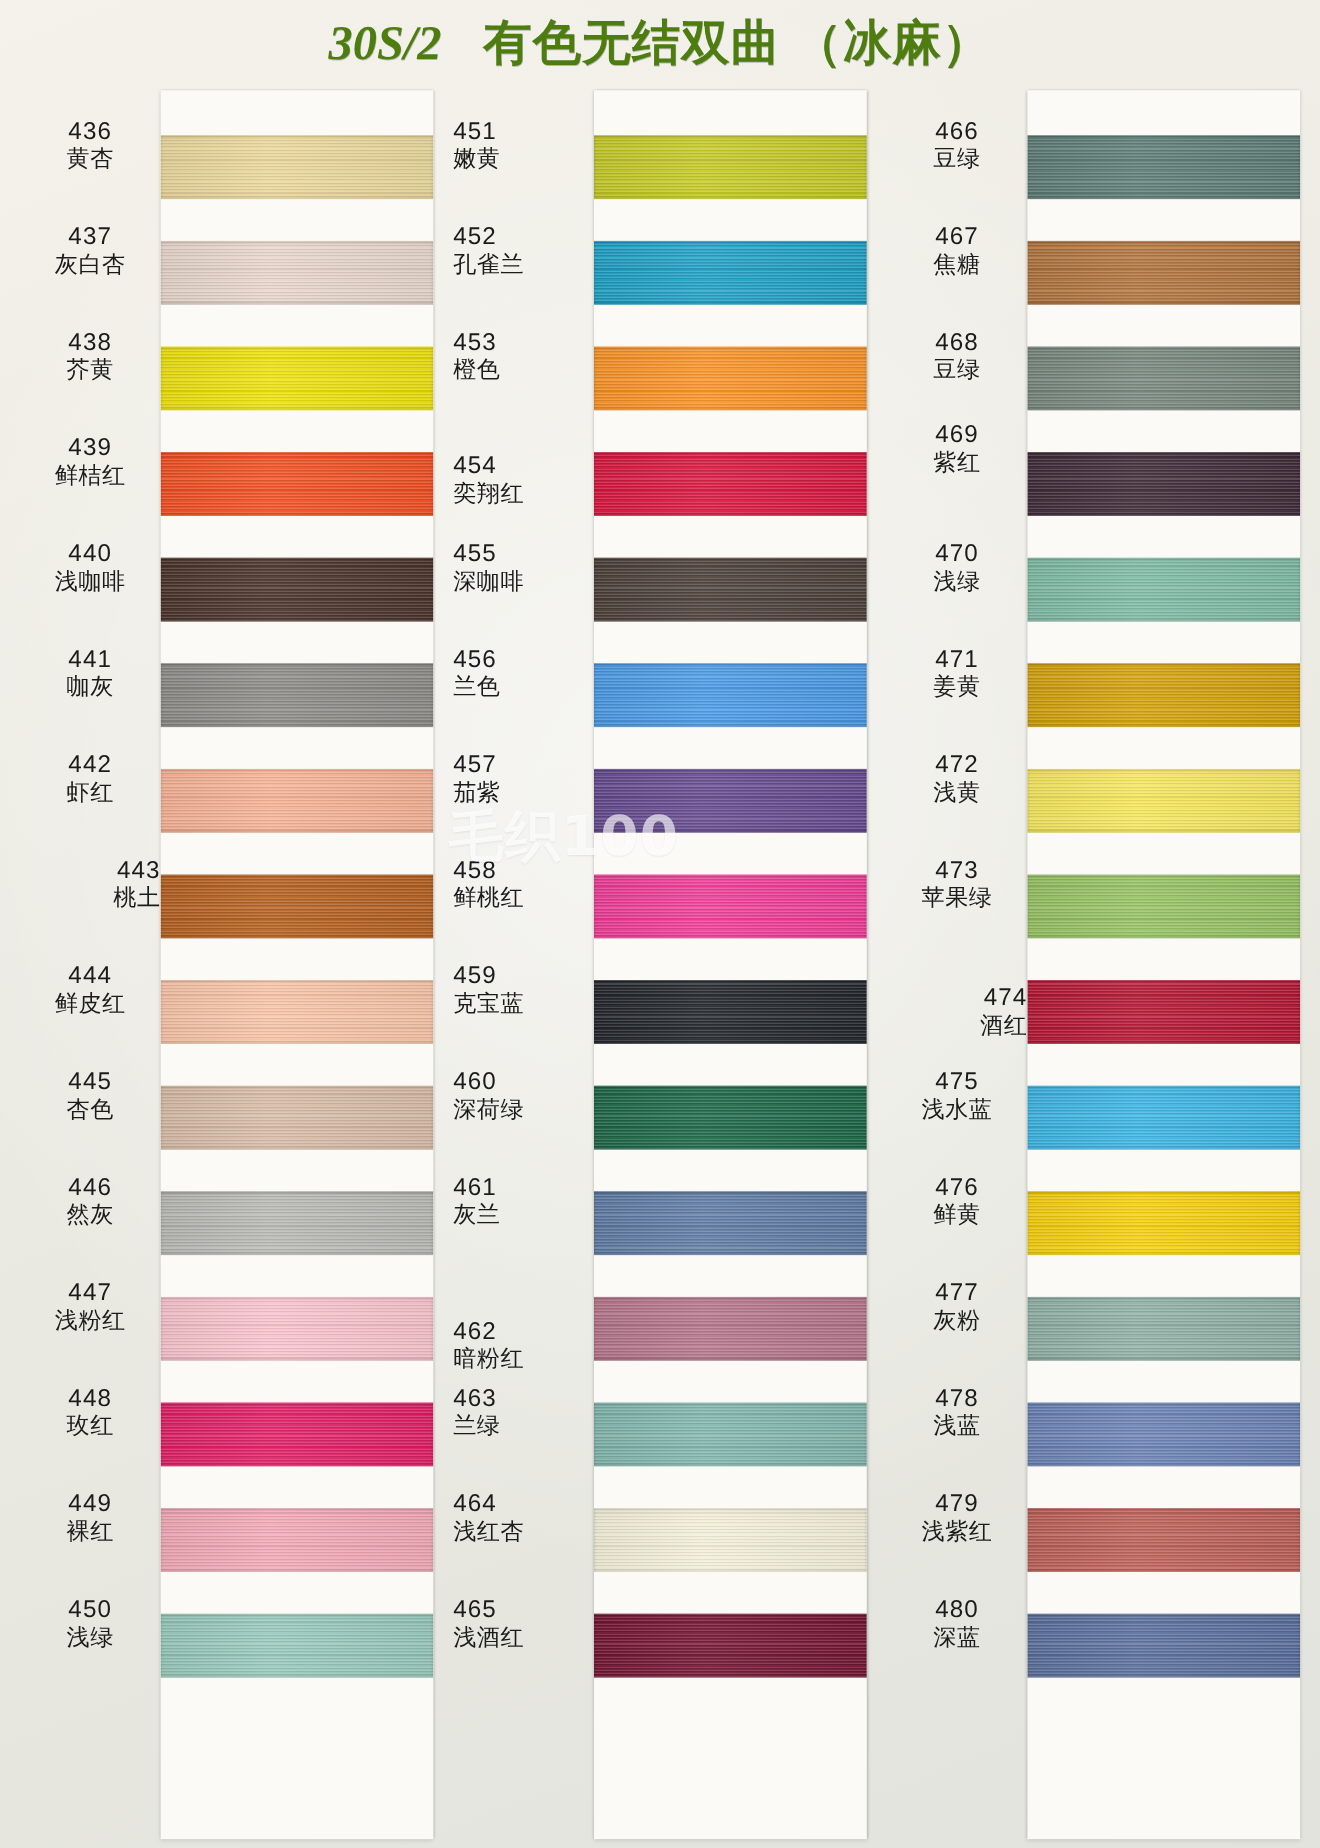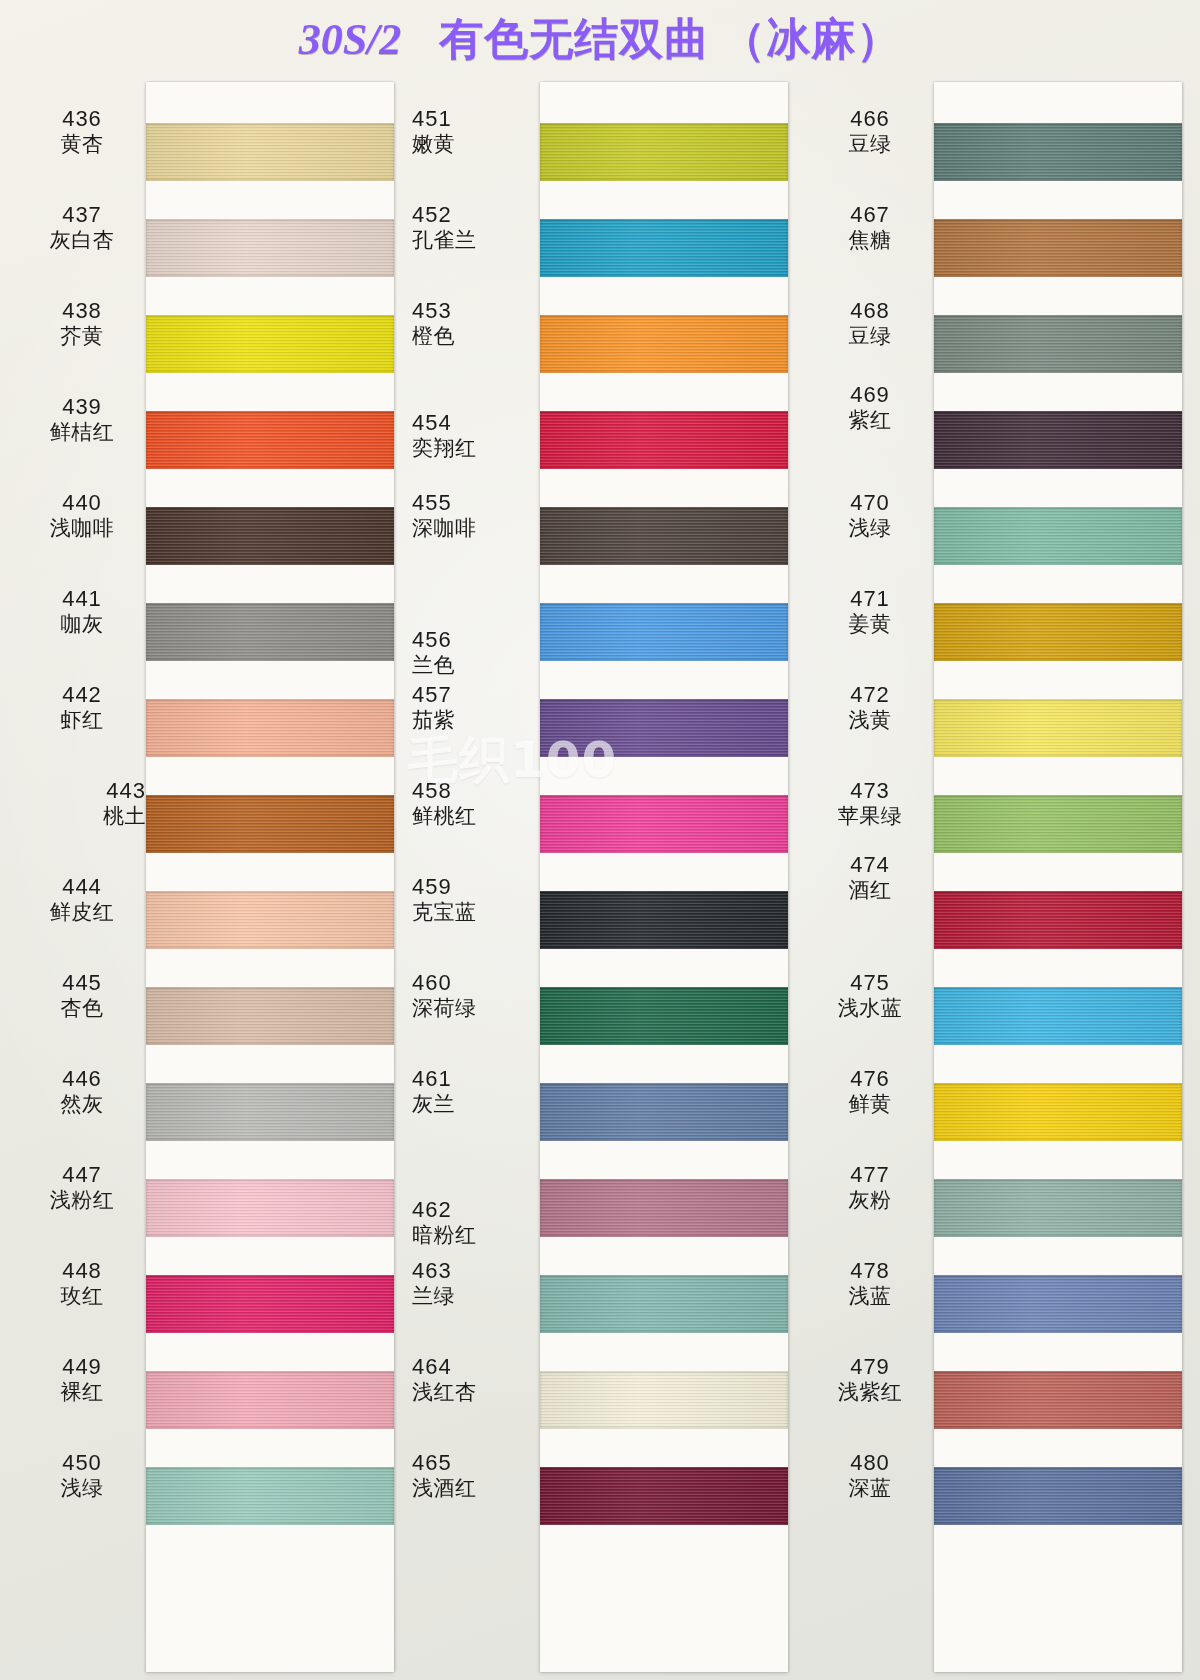--- a/index.html
+++ b/index.html
@@ -27,21 +27,21 @@
     top: 0; left: 0; right: 0;
     height: 78px;
     display: flex;
     align-items: center;
     justify-content: center;
   }
   .title {
     font-family: "Liberation Serif", "DejaVu Serif", serif;
     font-size: 44px;
     font-weight: bold;
-    color: #8b5cf6;
+    color: #4d7c0f;
     letter-spacing: 1px;
     white-space: nowrap;
     text-shadow: 0.5px 0.5px 0 rgba(0,0,0,0.25);
   }
   .title .code {
     font-style: italic;
     font-family: "Liberation Serif", "DejaVu Serif", serif;
     letter-spacing: 0px;
   }
 
@@ -321,21 +321,21 @@
           <span class="name">橙色</span>
         </div>
         <div class="label" style="top: 332px;">
           <span class="num">454</span>
           <span class="name">奕翔红</span>
         </div>
         <div class="label" style="top: 412px;">
           <span class="num">455</span>
           <span class="name">深咖啡</span>
         </div>
-        <div class="label" style="top: 508px; margin-top: 41px;">
+        <div class="label" style="top: 508px;">
           <span class="num">456</span>
           <span class="name">兰色</span>
         </div>
         <div class="label" style="top: 604px;">
           <span class="num">457</span>
           <span class="name">茄紫</span>
         </div>
         <div class="label" style="top: 700px;">
           <span class="num">458</span>
           <span class="name">鲜桃红</span>
@@ -447,21 +447,21 @@
           <span class="name">姜黄</span>
         </div>
         <div class="label" style="top: 604px;">
           <span class="num">472</span>
           <span class="name">浅黄</span>
         </div>
         <div class="label" style="top: 700px;">
           <span class="num">473</span>
           <span class="name">苹果绿</span>
         </div>
-        <div class="label" style="top: 774px;">
+        <div class="label" style="top: 816px; text-align: right;">
           <span class="num">474</span>
           <span class="name">酒红</span>
         </div>
         <div class="label" style="top: 892px;">
           <span class="num">475</span>
           <span class="name">浅水蓝</span>
         </div>
         <div class="label" style="top: 988px;">
           <span class="num">476</span>
           <span class="name">鲜黄</span>

